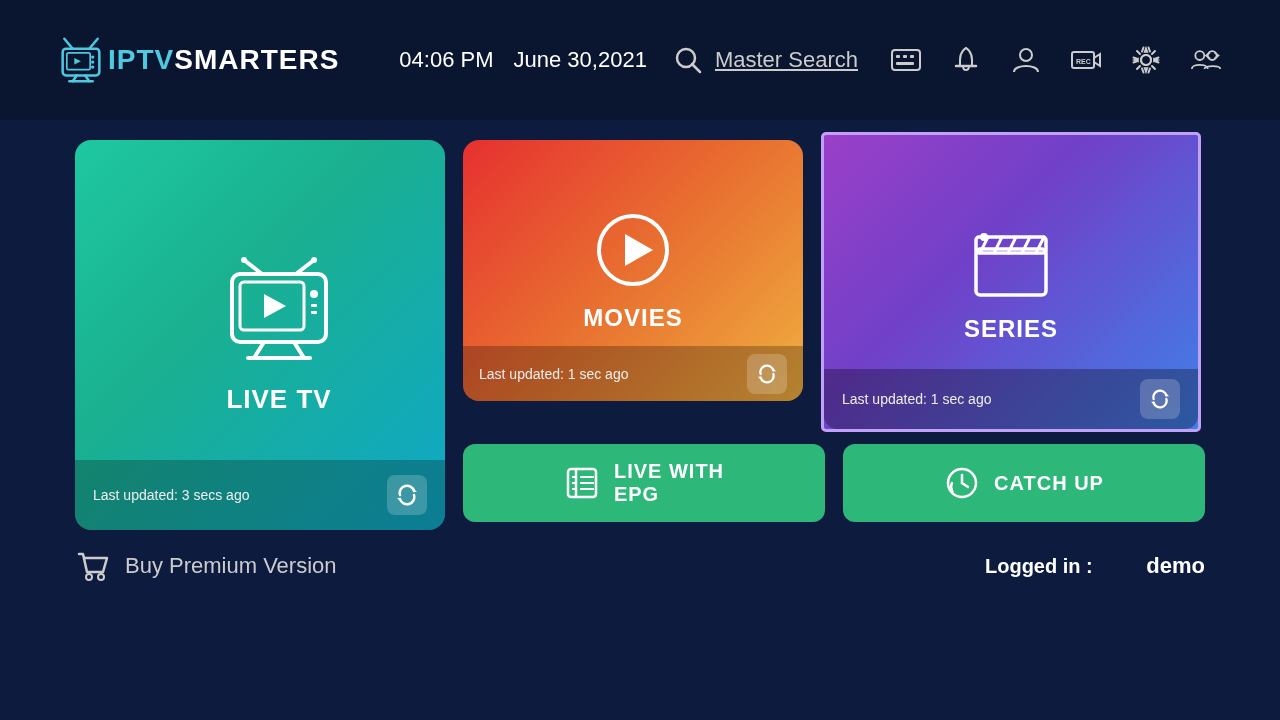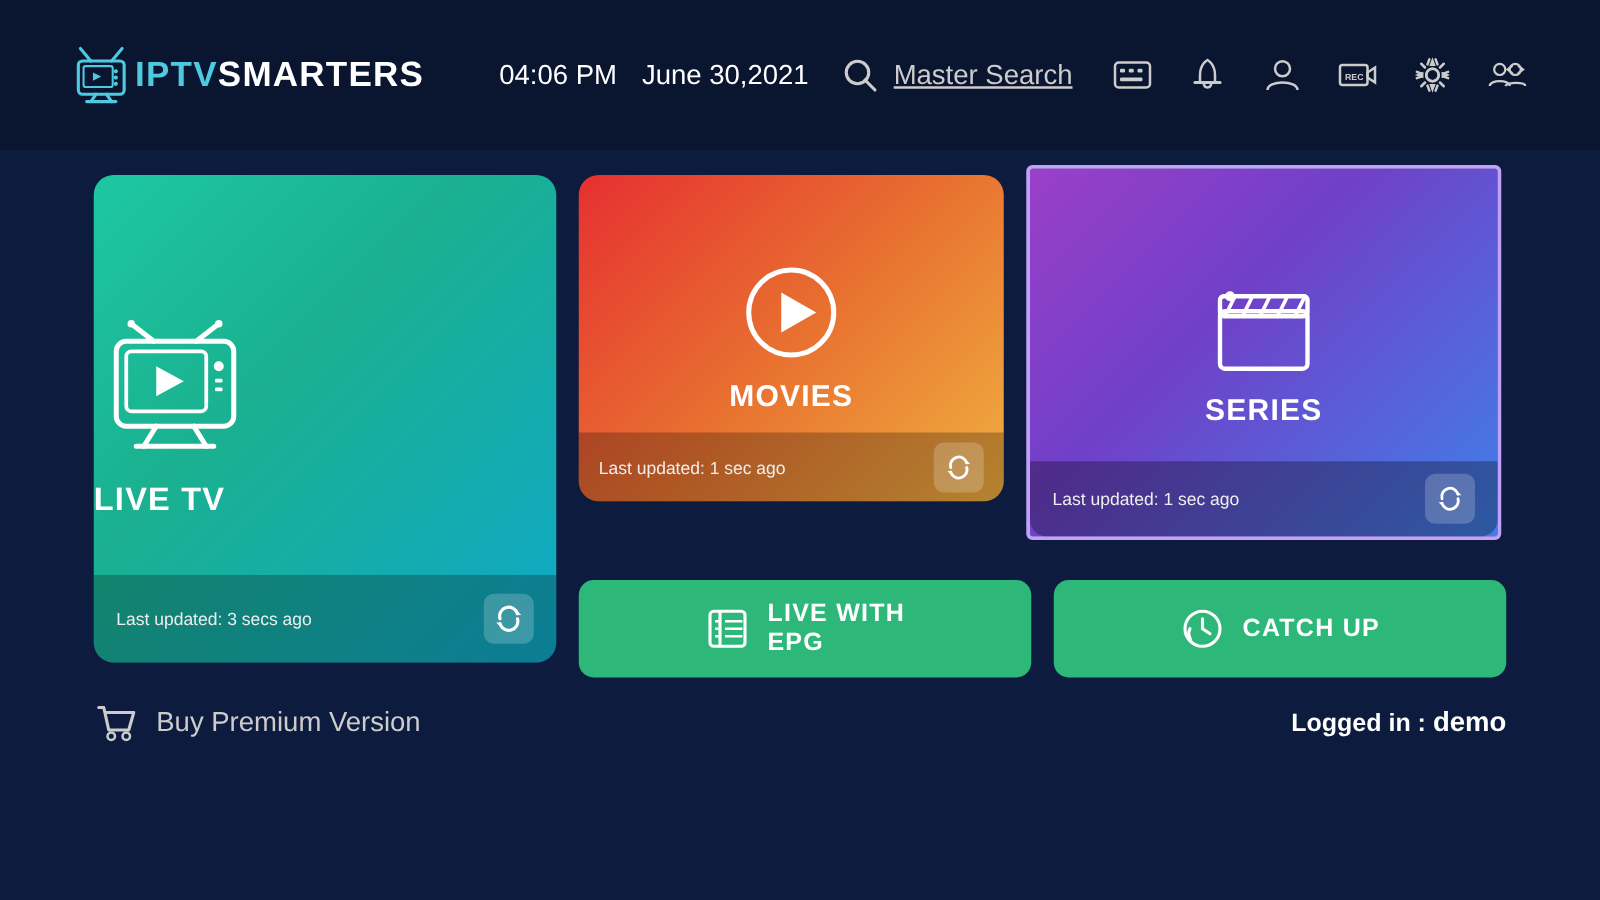--- a/index.html
+++ b/index.html
@@ -121,25 +121,26 @@
     }
 
     
     .card-livetv {
       width: 370px;
       height: 390px;
       border-radius: 16px;
       background: linear-gradient(135deg, #1ec8a0 0%, #1ab090 40%, #0fa8c8 100%);
       display: flex;
       flex-direction: column;
-      align-items: flex-start;
+      align-items: center;
       justify-content: center;
       cursor: pointer;
       position: relative;
       flex-shrink: 0;
+      padding-left: 38px;
     }
 
     .card-livetv .card-bottom {
       position: absolute;
       bottom: 0;
       left: 0;
       right: 0;
       height: 70px;
       background: rgba(0,0,0,0.25);
       border-radius: 0 0 16px 16px;
@@ -480,21 +481,21 @@
                 <path d="M4 11 A7 7 0 0 1 18 7" stroke="white" stroke-width="2.5" stroke-linecap="round" fill="none"></path>
                 <path d="M18 11 A7 7 0 0 1 4 15" stroke="white" stroke-width="2.5" stroke-linecap="round" fill="none"></path>
                 <polygon points="17,4 21,8 17,8" fill="white"></polygon>
                 <polygon points="5,18 1,14 5,14" fill="white"></polygon>
               </svg>
             </div>
           </div>
         </div>
       </div>
 
-      <div style="display:flex; gap:18px;margin-top:20px;">
+      <div style="display:flex; gap:18px;">
 
         <div class="btn-green">
           <svg width="36" height="36" viewBox="0 0 36 36" fill="none">
             <rect x="4" y="4" width="28" height="28" rx="3" stroke="white" stroke-width="2.5" fill="none"></rect>
             <line x1="12" y1="4" x2="12" y2="32" stroke="white" stroke-width="2.5"></line>
             <line x1="8" y1="12" x2="12" y2="12" stroke="white" stroke-width="2"></line>
             <line x1="8" y1="18" x2="12" y2="18" stroke="white" stroke-width="2"></line>
             <line x1="8" y1="24" x2="12" y2="24" stroke="white" stroke-width="2"></line>
             <line x1="16" y1="12" x2="30" y2="12" stroke="white" stroke-width="2"></line>
             <line x1="16" y1="18" x2="30" y2="18" stroke="white" stroke-width="2"></line>
@@ -525,15 +526,15 @@
 <div class="footer">
   <div class="buy-premium">
     <svg width="36" height="36" viewBox="0 0 36 36" fill="none">
       <path d="M4 6 L8 6 L12 24 L28 24 L32 10 L10 10" stroke="#ccc" stroke-width="2.5" stroke-linecap="round" stroke-linejoin="round" fill="none"></path>
       <circle cx="14" cy="29" r="3" stroke="#ccc" stroke-width="2" fill="none"></circle>
       <circle cx="26" cy="29" r="3" stroke="#ccc" stroke-width="2" fill="none"></circle>
     </svg>
     <span>Buy Premium Version</span>
   </div>
   <div class="logged-in">
-    <span>Logged in :</span> <span style="font-weight: 700; color: rgb(255, 255, 255); font-size: 22px;">demo</span>
+    <span>Logged in :</span> <span style="font-weight: 700; color: rgb(255, 255, 255); font-size: 22px; margin-left: 48px;">demo</span>
   </div>
 </div>
 
 </body></html>

